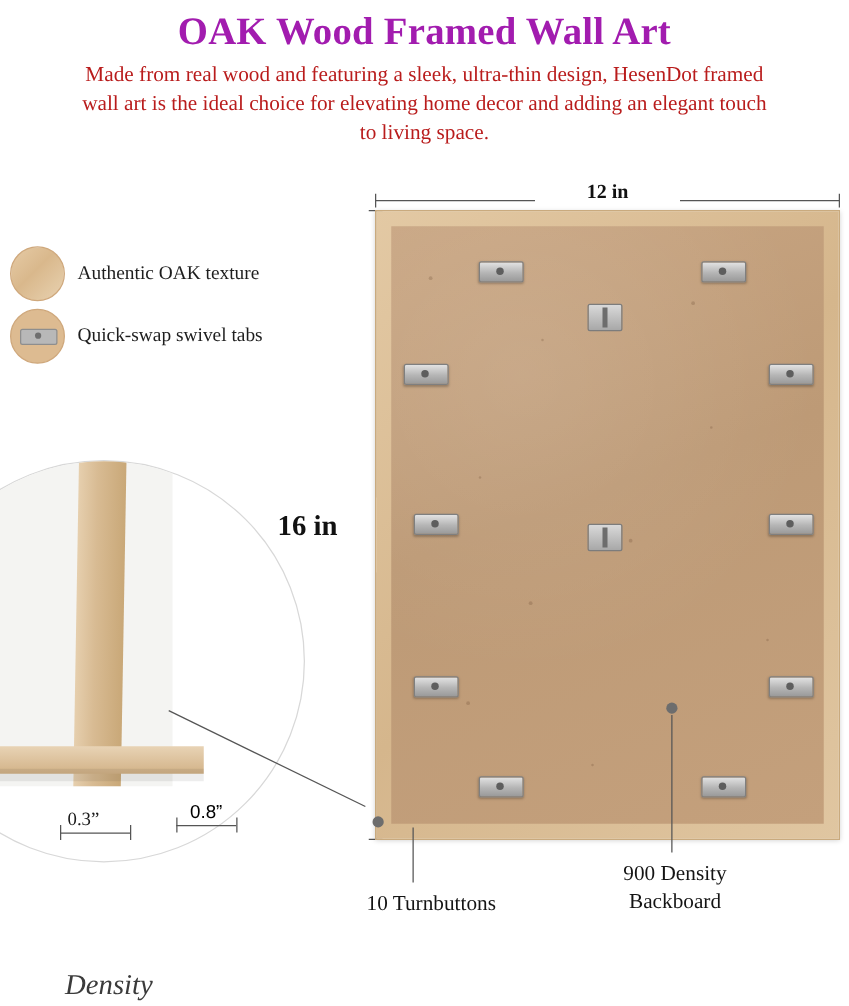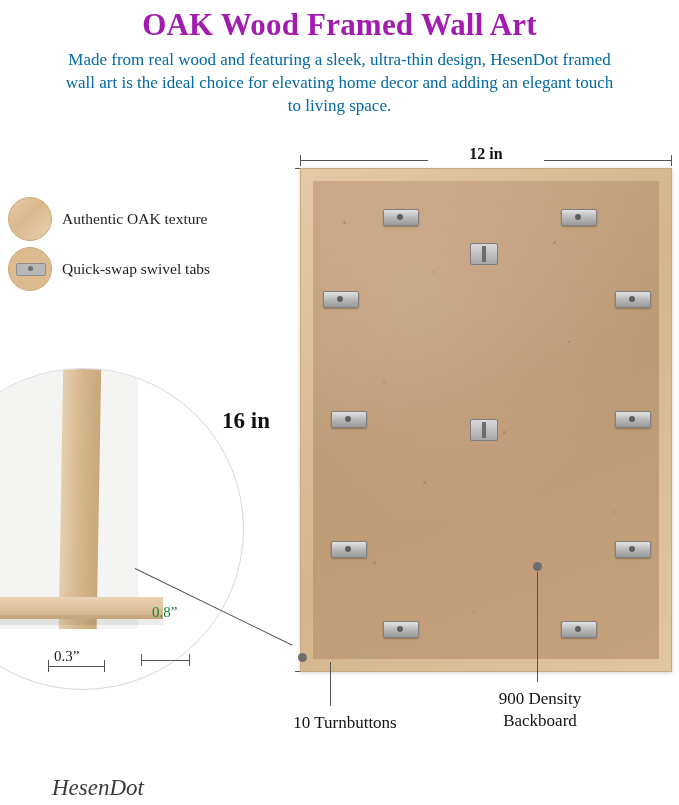--- a/index.html
+++ b/index.html
@@ -30,21 +30,21 @@
     font-size: 31px;
     line-height: 38px;
     margin: 6px 0 4px 0;
     color: #a21caf;
     letter-spacing: 0.2px;
   }
   .subtitle {
     font-family: "Liberation Serif", serif;
     font-size: 17px;
     line-height: 23px;
-    color: #0369a1;
+    color: #b91c1c;
     width: 560px;
     margin: 0 auto;
   }
 
   
   .features {
     position: absolute;
     left: 8px;
     top: 196px;
     width: 265px;
@@ -143,24 +143,24 @@
   
   .dim-05 {
     position: absolute;
     left: 54px; top: 648px;
     font-family: "Liberation Serif", serif;
     font-size: 15px;
     color: #1a1a1a;
   }
   .dim-08 {
     position: absolute;
-    left: 152px; top: 604px;
-    font-family: Liberation Serif, serif;
+    left: 152px; top: 641px;
+    font-family: Liberation Sans, sans-serif;
     font-size: 15px;
-    color: #15803d;
+    color: #000000;
   }
   .lead-line {
     position: absolute;
     background: #555;
   }
 
   
   .frame-wrap {
     position: absolute;
     left: 300px;
@@ -384,13 +384,13 @@
 
 <div class="callout-dot" style="left:298px; top:653px;"></div>
 <div class="lead-line" style="left:330px; top:662px; width:1px; height:44px;"></div>
 <div class="callout-text" style="left:250px; top:712px; width:190px;">10 Turnbuttons</div>
 
 <div class="callout-dot" style="left:533px; top:562px;"></div>
 <div class="lead-line" style="left:537px; top:572px; width:1px; height:110px;"></div>
 <div class="callout-text" style="left:440px; top:688px; width:200px;">900 Density</div>
 <div class="callout-text" style="left:440px; top:710px; width:200px;">Backboard</div>
 
-<div class="brand">HesenDot</div>
+<div class="brand">Density</div>
 
 </body></html>

